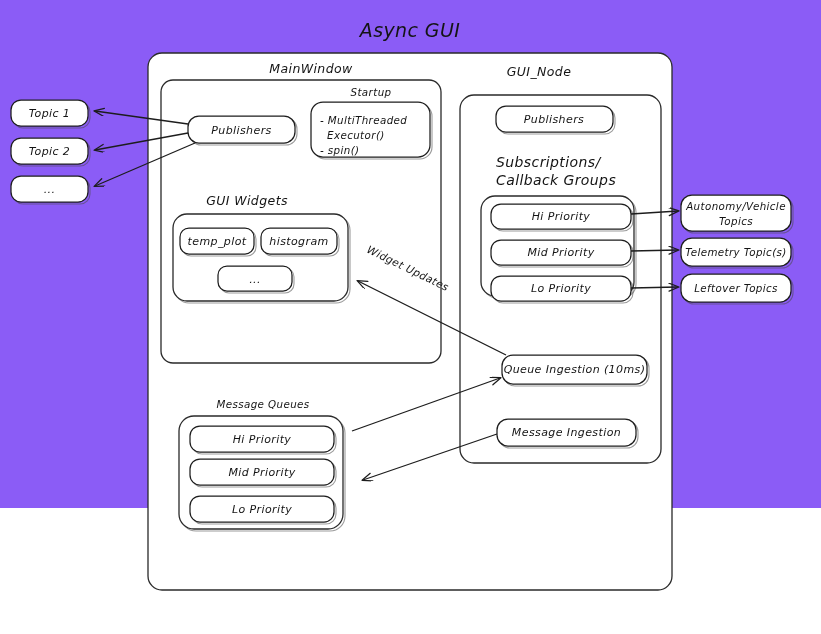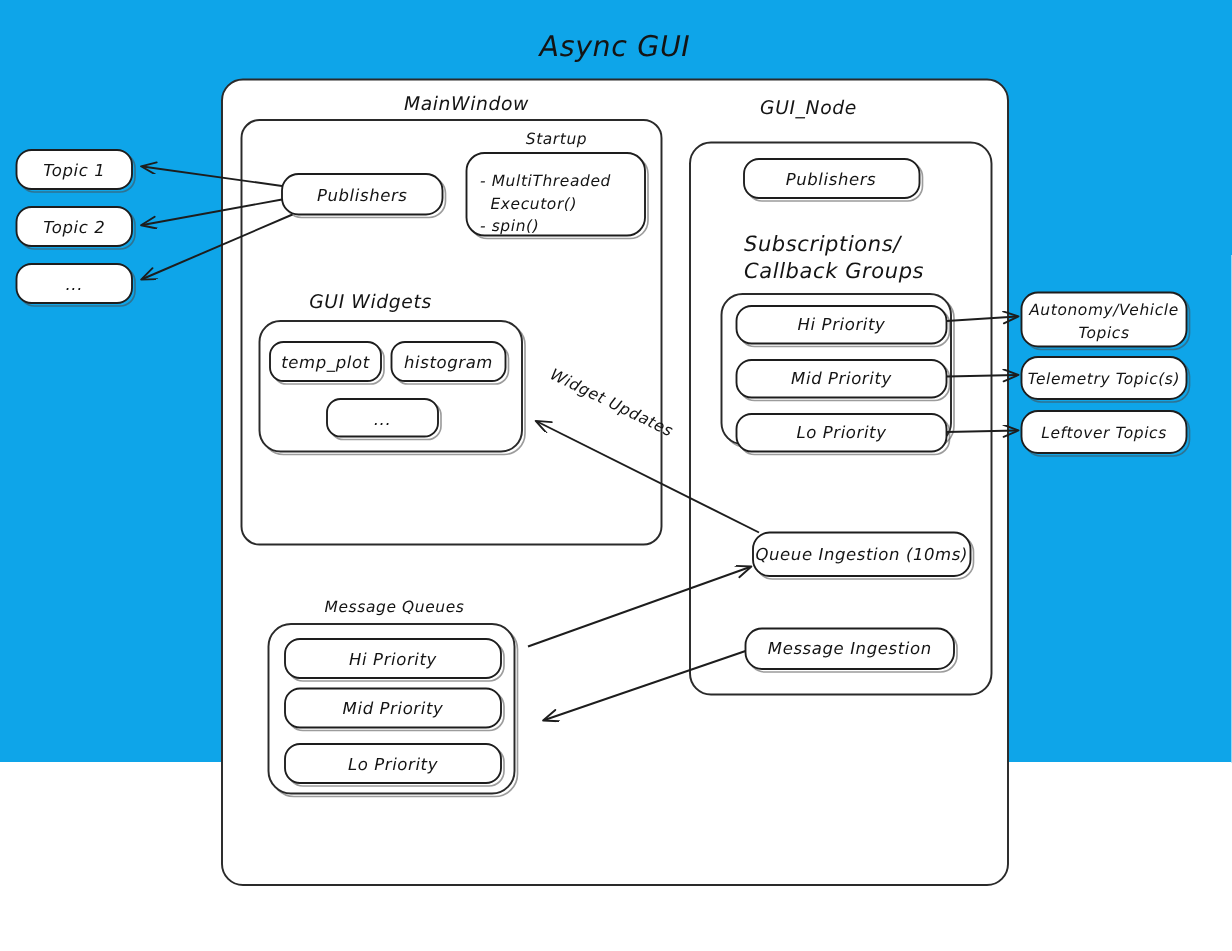--- a/index.html
+++ b/index.html
@@ -1,18 +1,18 @@
 <!DOCTYPE html>
 <html><head>
 <meta charset="utf-8">
 <style>
   html,body{margin:0;padding:0;background:#ffffff;}
   body{width:821px;height:634px;overflow:hidden;
        font-family:"DejaVu Sans","Liberation Sans",sans-serif;color:#1a1a1a;}
-  #stage{position:relative;width:821px;height:508px;background:#0ea5e9;}
+  #stage{position:relative;width:821px;height:508px;background:#8b5cf6;}
   svg{position:absolute;left:0;top:0;width:821px;height:634px;}
   .hand{font-family:"DejaVu Sans","Liberation Sans",sans-serif;
         font-style:italic;letter-spacing:.4px;fill:#141414;}
   .ttl{font-size:19px;}
   .grp{font-size:12.5px;}
   .bx{font-size:11px;}
   .bxs{font-size:10.3px;}
   .sub{font-size:14px;}
   .rot{font-size:10.5px;}
   rect.box{fill:#ffffff;stroke:#1d1d1d;stroke-width:1.25;}

